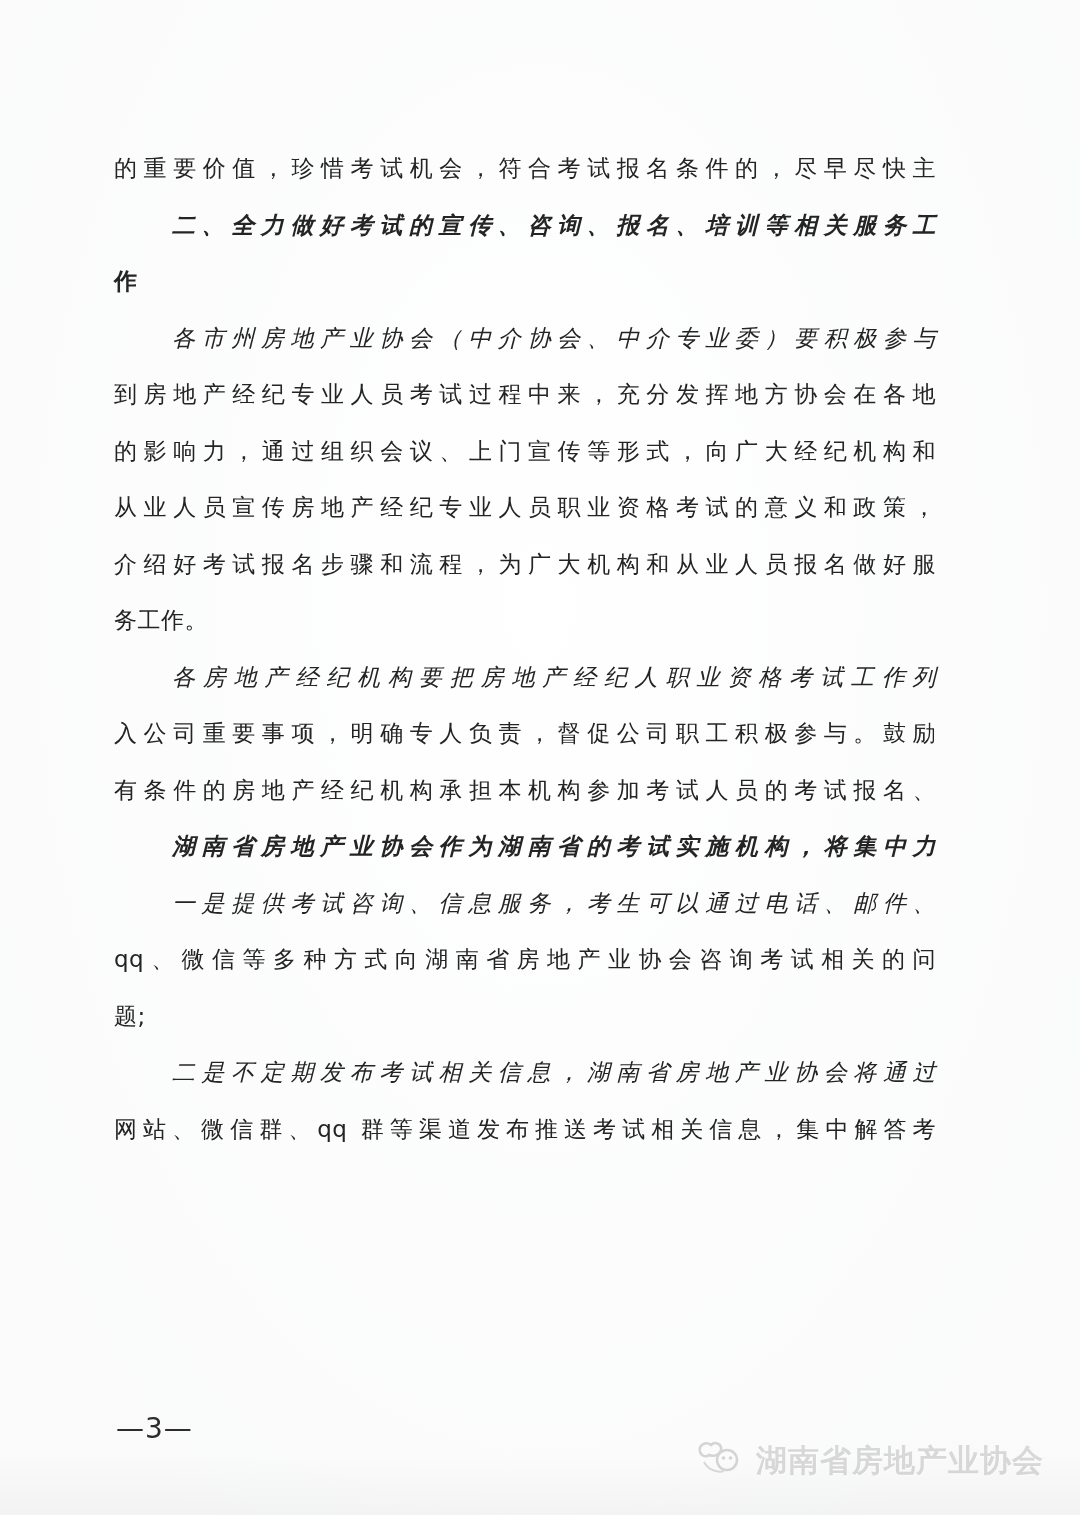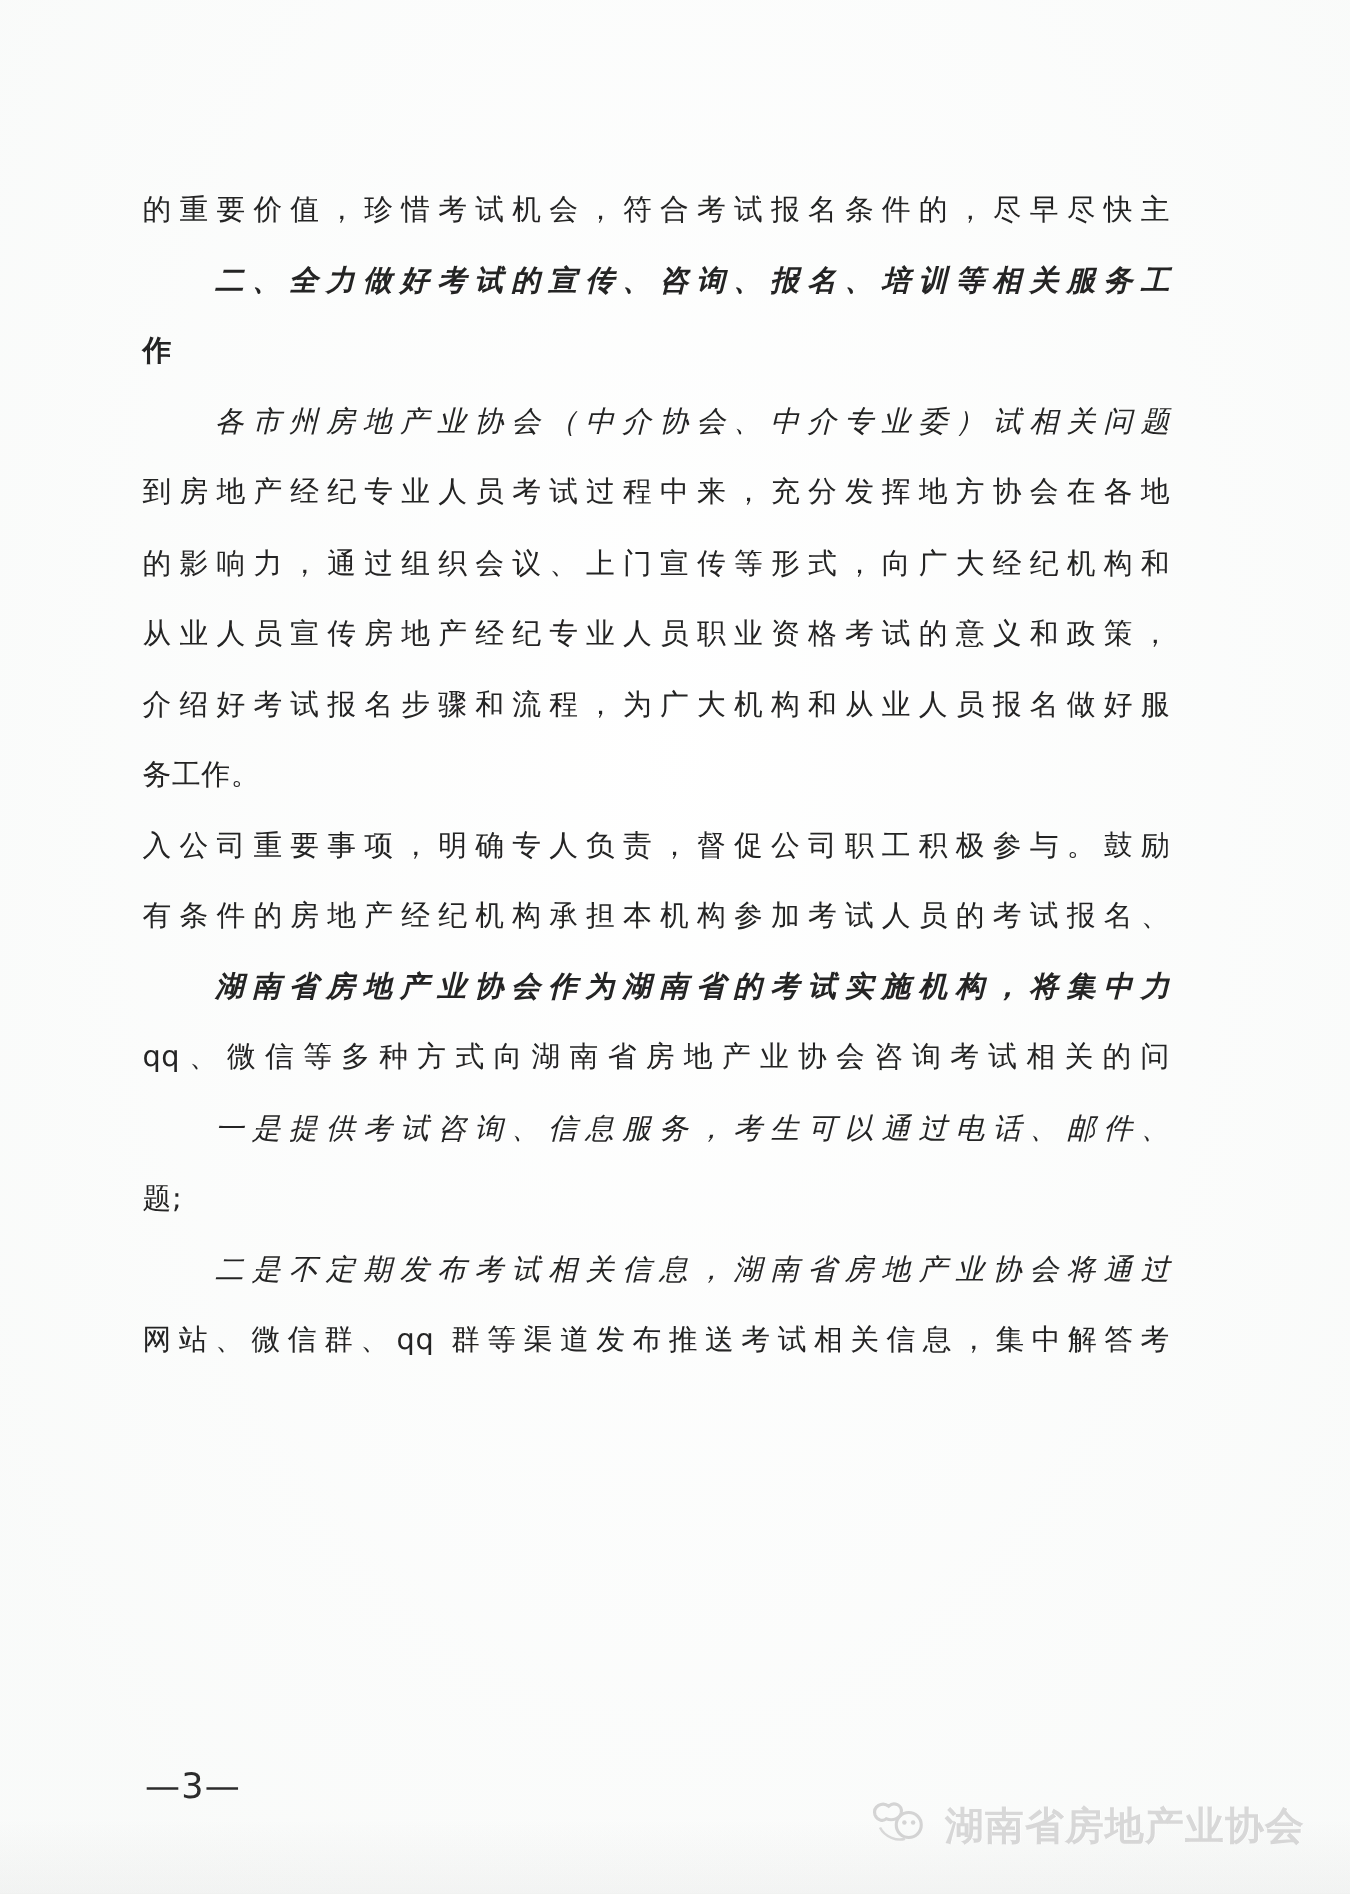--- a/index.html
+++ b/index.html
@@ -76,31 +76,32 @@
 </head>
 <body>
 
 <div class="page">
 
   <div class="doc-body">
 
   <div class="line just">的重要价值，珍惜考试机会，符合考试报名条件的，尽早尽快主</div>
       <div class="line bold indent just">二、全力做好考试的宣传、咨询、报名、培训等相关服务工</div>
       <div class="line bold">作</div>
-      <div class="line indent just">各市州房地产业协会（中介协会、中介专业委）试相关问题</div>
+      <div class="line indent just">各市州房地产业协会（中介协会、中介专业委）要积极参与</div>
       <div class="line just">到房地产经纪专业人员考试过程中来，充分发挥地方协会在各地</div>
       <div class="line just">的影响力，通过组织会议、上门宣传等形式，向广大经纪机构和</div>
       <div class="line just">从业人员宣传房地产经纪专业人员职业资格考试的意义和政策，</div>
       <div class="line just">介绍好考试报名步骤和流程，为广大机构和从业人员报名做好服</div>
       <div class="line">务工作。</div>
+      <div class="line indent just">各房地产经纪机构要把房地产经纪人职业资格考试工作列</div>
       <div class="line just">入公司重要事项，明确专人负责，督促公司职工积极参与。鼓励</div>
       <div class="line just">有条件的房地产经纪机构承担本机构参加考试人员的考试报名、</div>
       <div class="line bold indent just">湖南省房地产业协会作为湖南省的考试实施机构，将集中力</div>
+      <div class="line indent just">一是提供考试咨询、信息服务，考生可以通过电话、邮件、</div>
       <div class="line just">qq、微信等多种方式向湖南省房地产业协会咨询考试相关的问</div>
-      <div class="line indent just">一是提供考试咨询、信息服务，考生可以通过电话、邮件、</div>
       <div class="line">题;</div>
       <div class="line indent just">二是不定期发布考试相关信息，湖南省房地产业协会将通过</div>
       <div class="line just">网站、微信群、qq 群等渠道发布推送考试相关信息，集中解答考</div>
     </div>
 
   <div class="page-number">—3—</div>
 
   <div class="watermark">
     <span class="watermark-icon">
       <svg width="54" height="42" viewBox="0 0 54 42" fill="none" xmlns="http://www.w3.org/2000/svg">

